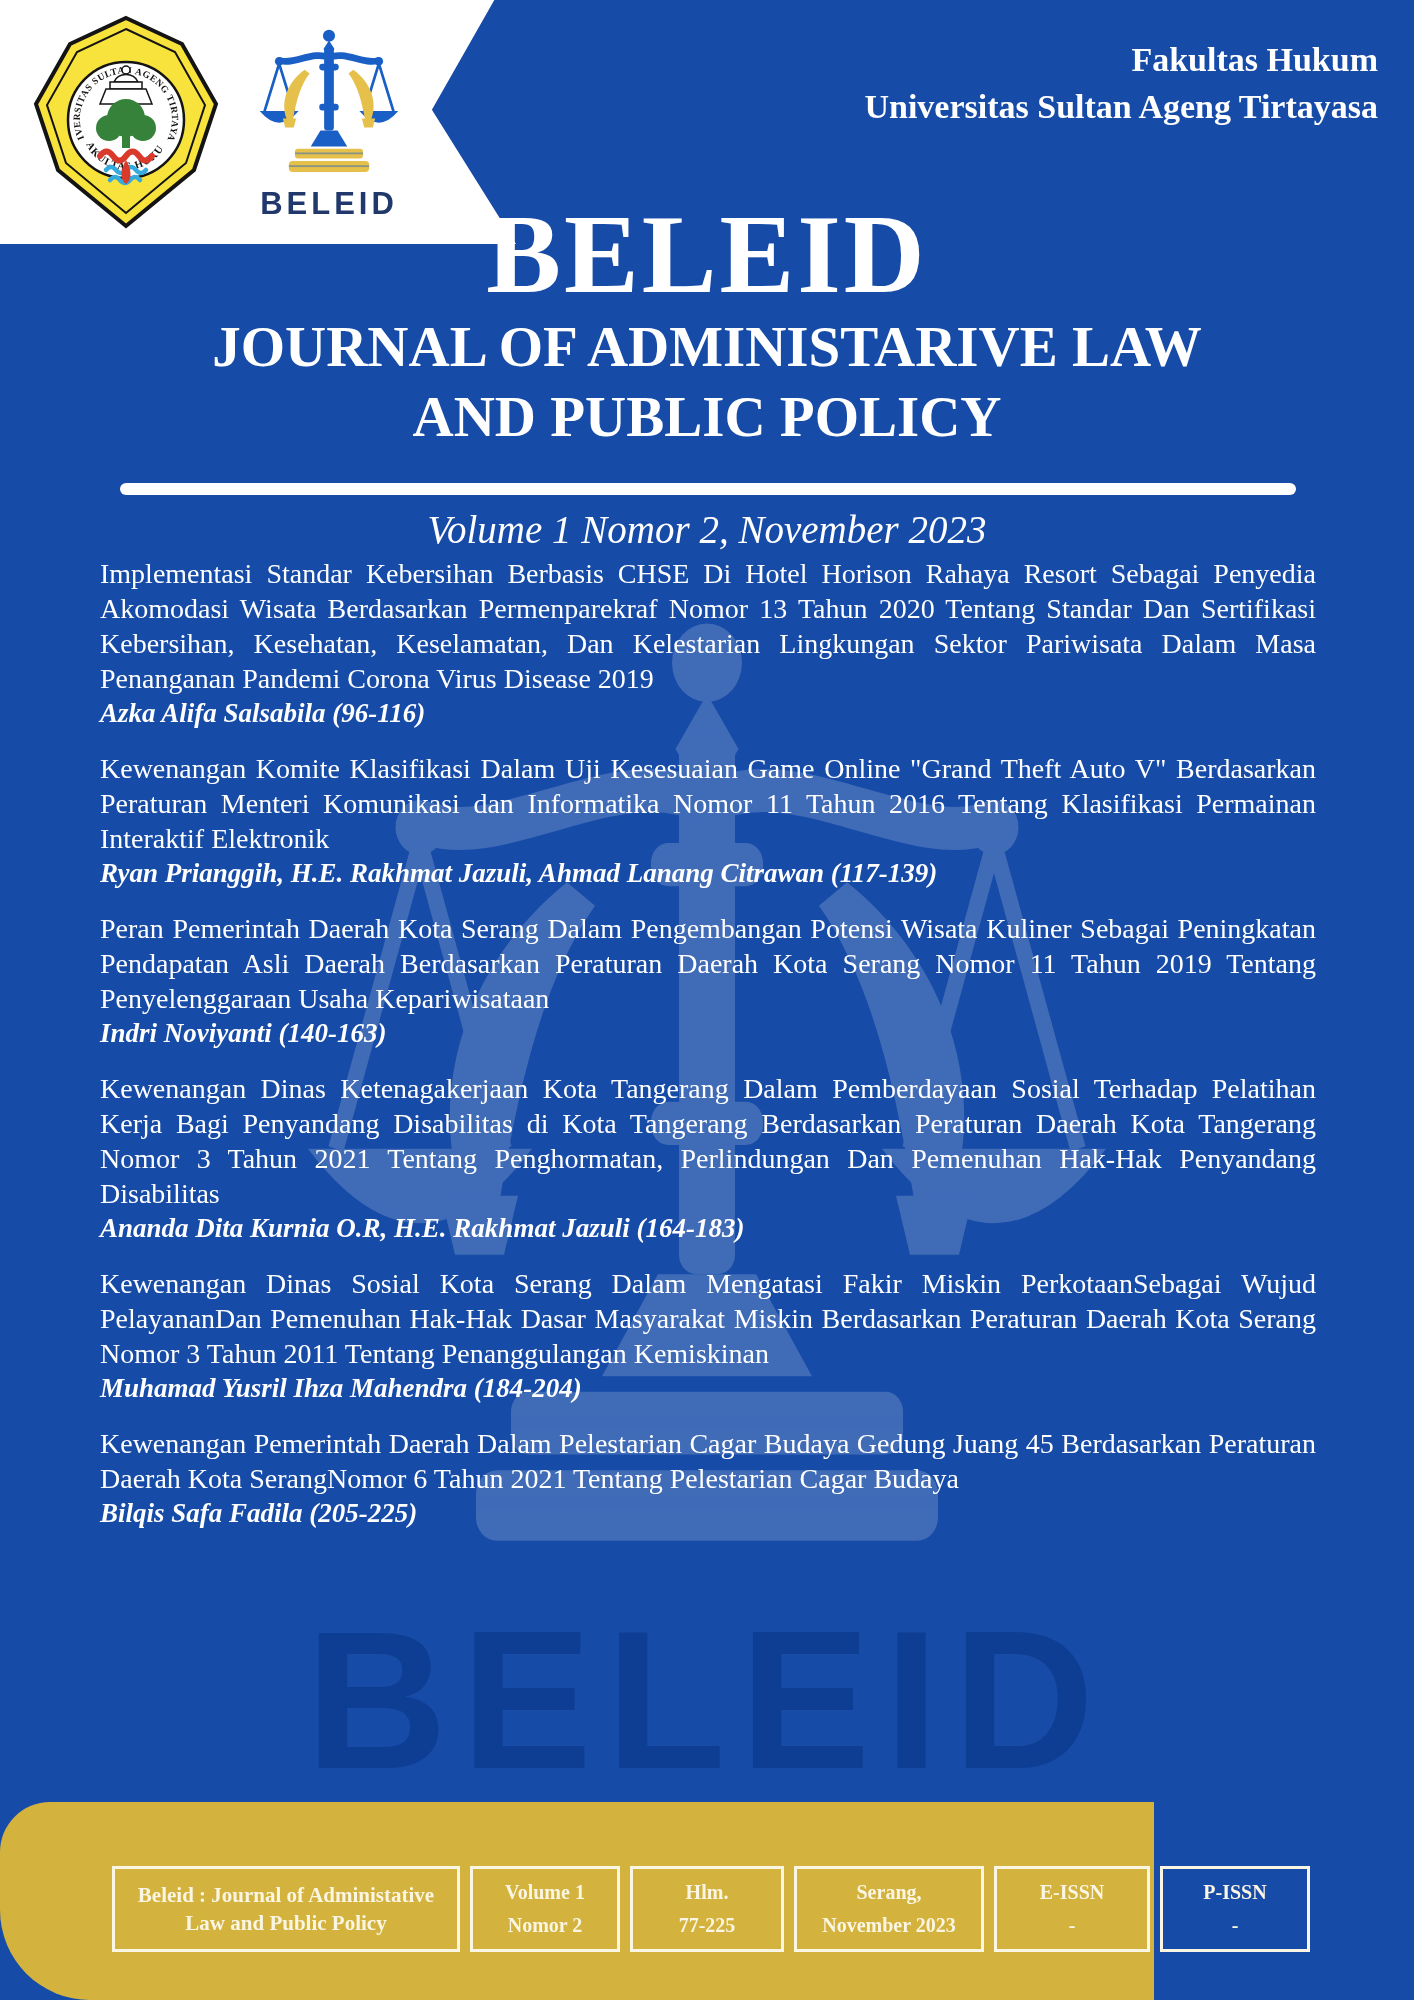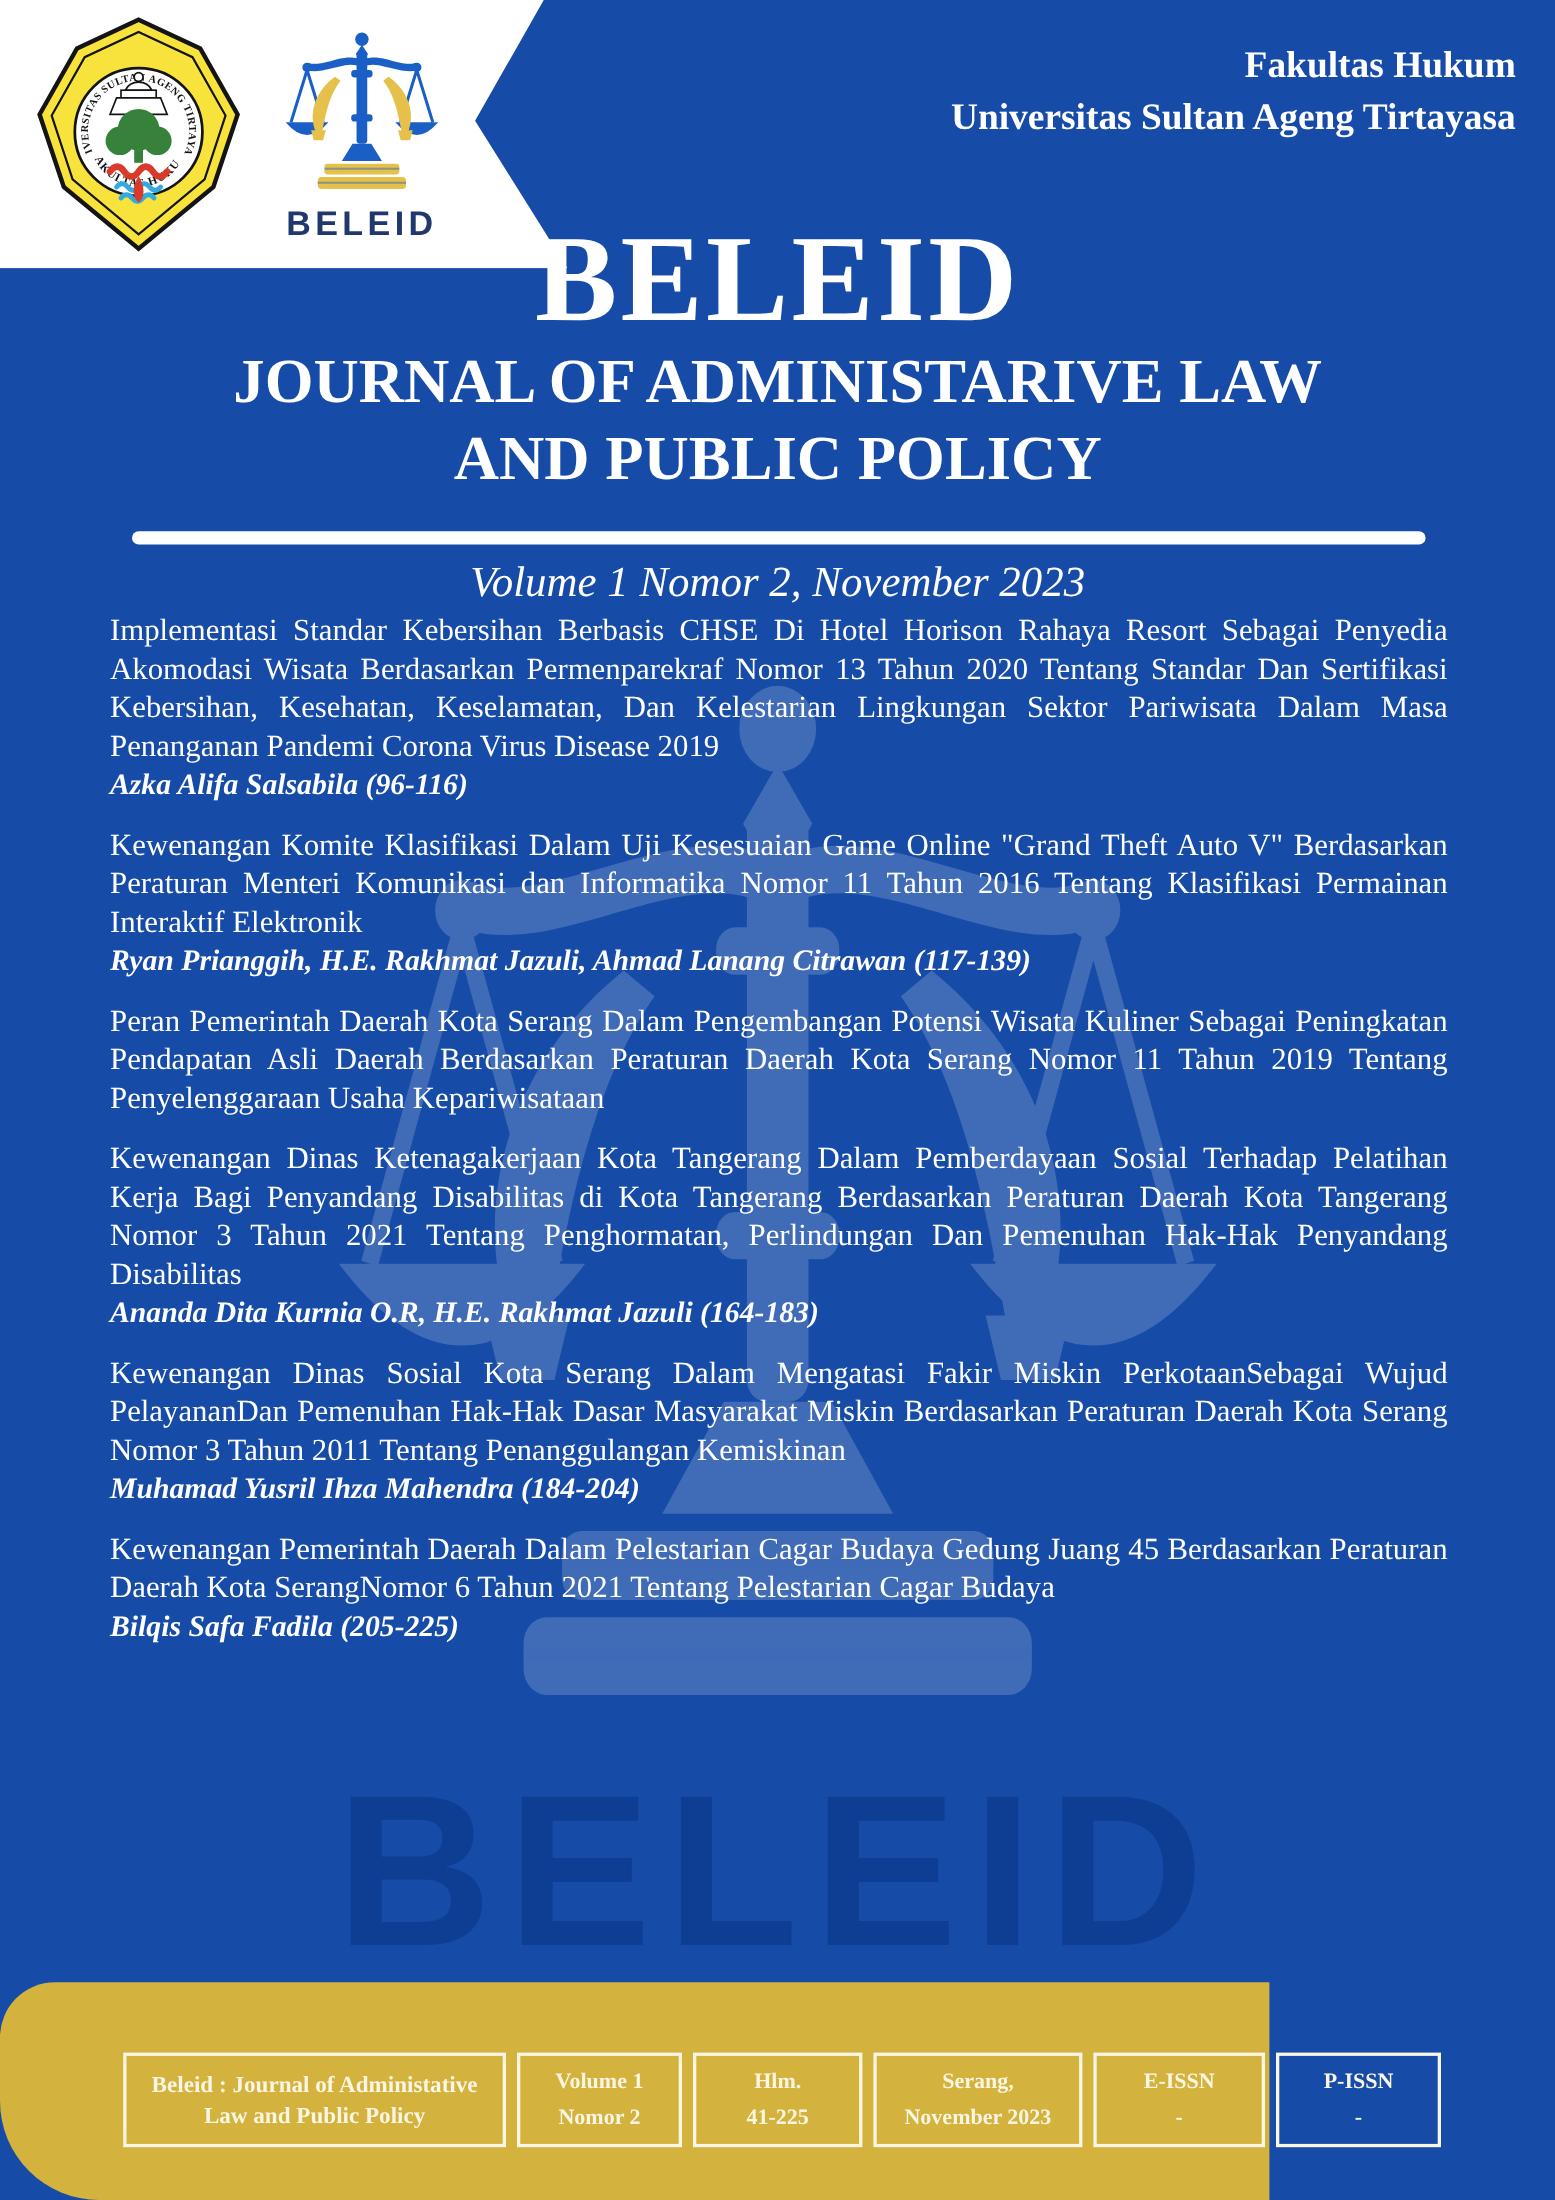--- a/index.html
+++ b/index.html
@@ -164,20 +164,21 @@
     <div class="article">
       <p class="title">Implementasi Standar Kebersihan Berbasis CHSE Di Hotel Horison Rahaya Resort Sebagai Penyedia Akomodasi Wisata Berdasarkan Permenparekraf Nomor 13 Tahun 2020 Tentang Standar Dan Sertifikasi Kebersihan, Kesehatan, Keselamatan, Dan Kelestarian Lingkungan Sektor Pariwisata Dalam Masa Penanganan Pandemi Corona Virus Disease 2019</p>
       <p class="authors">Azka Alifa Salsabila (96-116)</p>
     </div>
     <div class="article">
       <p class="title">Kewenangan Komite Klasifikasi Dalam Uji Kesesuaian Game Online "Grand Theft Auto V" Berdasarkan Peraturan Menteri Komunikasi dan Informatika Nomor 11 Tahun 2016 Tentang Klasifikasi Permainan Interaktif Elektronik</p>
       <p class="authors">Ryan Prianggih, H.E. Rakhmat Jazuli, Ahmad Lanang Citrawan (117-139)</p>
     </div>
     <div class="article">
       <p class="title">Peran Pemerintah Daerah Kota Serang Dalam Pengembangan Potensi Wisata Kuliner Sebagai Peningkatan Pendapatan Asli Daerah Berdasarkan Peraturan Daerah Kota Serang Nomor 11 Tahun 2019 Tentang Penyelenggaraan Usaha Kepariwisataan</p>
+      <p class="authors">Indri Noviyanti (140-163)</p>
     </div>
     <div class="article">
       <p class="title">Kewenangan Dinas Ketenagakerjaan Kota Tangerang Dalam Pemberdayaan Sosial Terhadap Pelatihan Kerja Bagi Penyandang Disabilitas di Kota Tangerang Berdasarkan Peraturan Daerah Kota Tangerang Nomor 3 Tahun 2021 Tentang Penghormatan, Perlindungan Dan Pemenuhan Hak-Hak Penyandang Disabilitas</p>
       <p class="authors">Ananda Dita Kurnia O.R, H.E. Rakhmat Jazuli (164-183)</p>
     </div>
     <div class="article">
       <p class="title">Kewenangan Dinas Sosial Kota Serang Dalam Mengatasi Fakir Miskin PerkotaanSebagai Wujud PelayananDan Pemenuhan Hak-Hak Dasar Masyarakat Miskin Berdasarkan Peraturan Daerah Kota Serang Nomor 3 Tahun 2011 Tentang Penanggulangan Kemiskinan</p>
       <p class="authors">Muhamad Yusril Ihza Mahendra (184-204)</p>
     </div>
     <div class="article">
@@ -191,21 +192,21 @@
       <div class="cell c1">
         <div>Beleid : Journal of Administative</div>
         <div>Law and Public Policy</div>
       </div>
       <div class="cell c2">
         <div>Volume 1</div>
         <div>Nomor 2</div>
       </div>
       <div class="cell c3">
         <div>Hlm.</div>
-        <div>41-225</div>
+        <div>77-225</div>
       </div>
       <div class="cell c4">
         <div>Serang,</div>
         <div>November 2023</div>
       </div>
       <div class="cell c5">
         <div>E-ISSN</div>
         <div>-</div>
       </div>
       <div class="cell c6">

